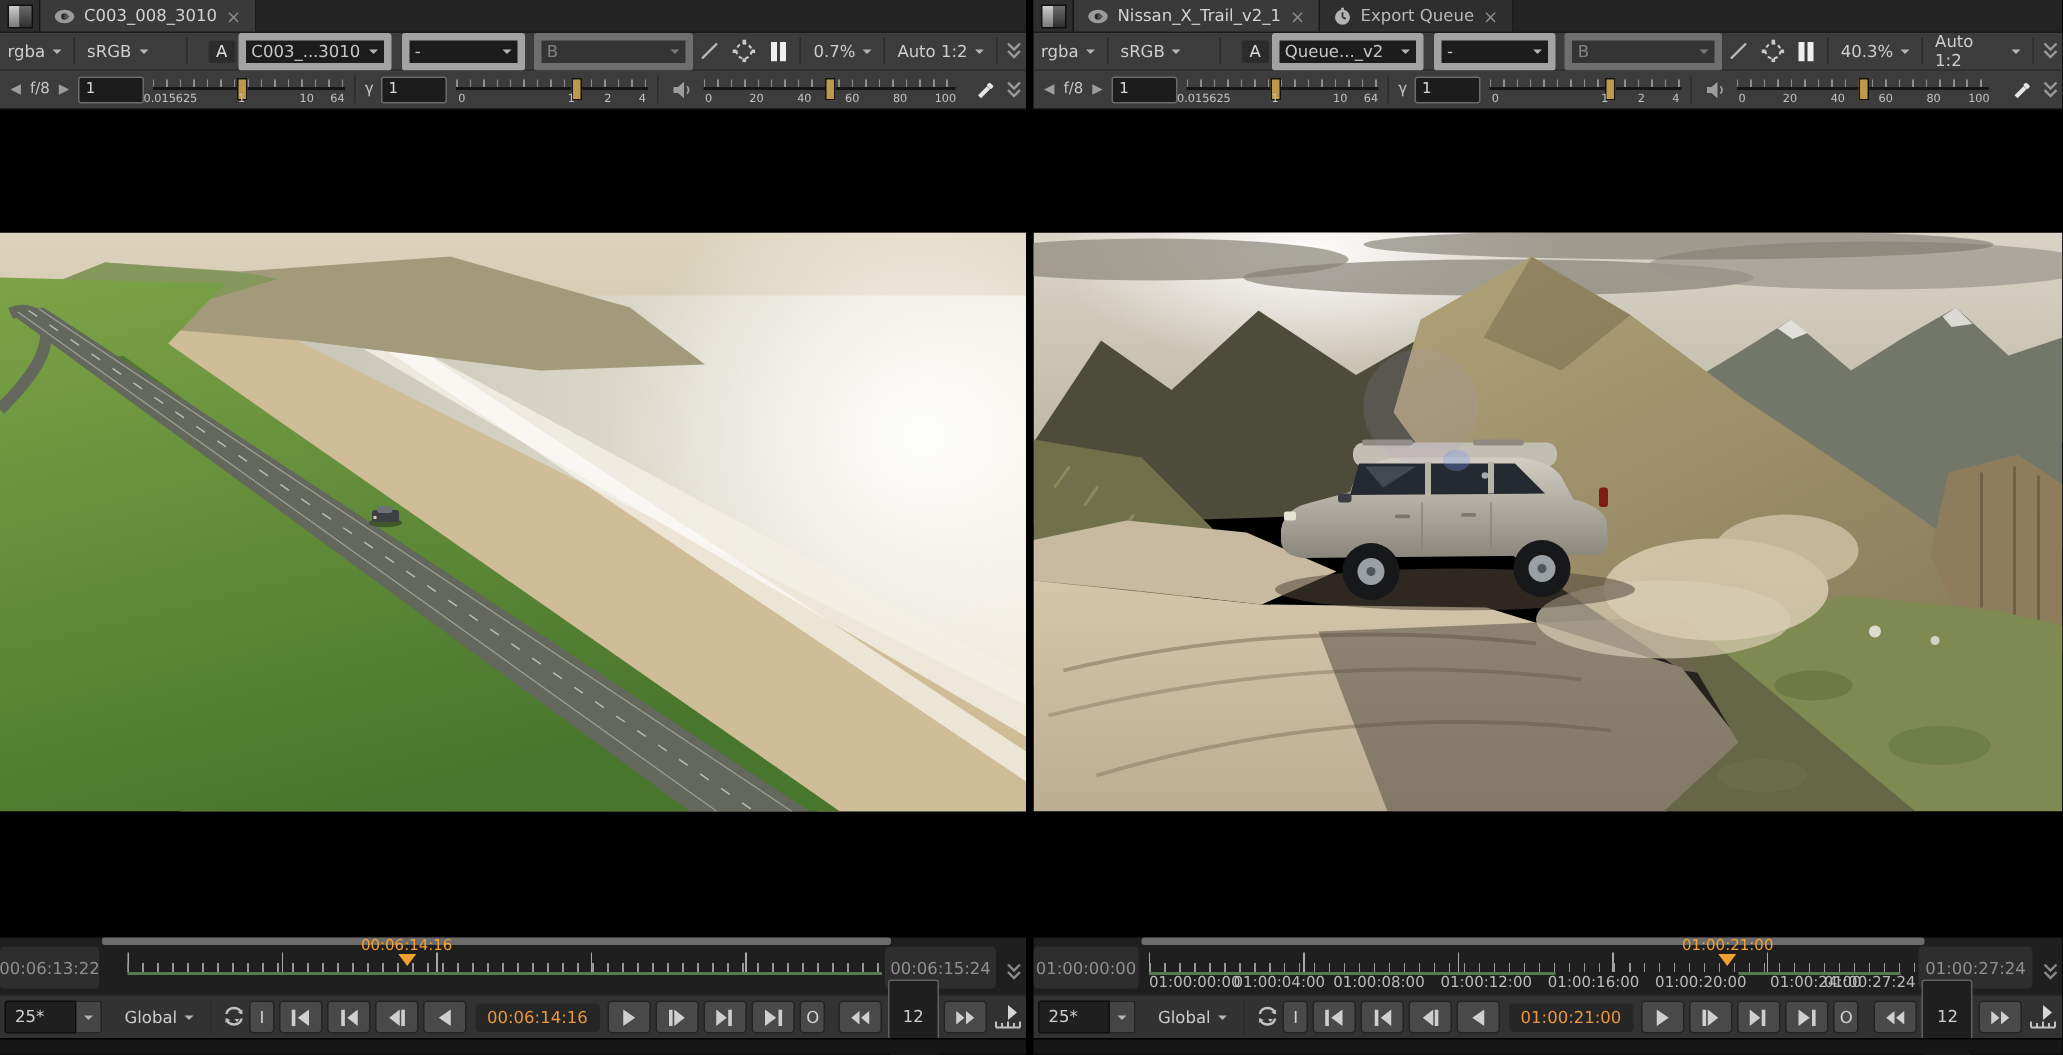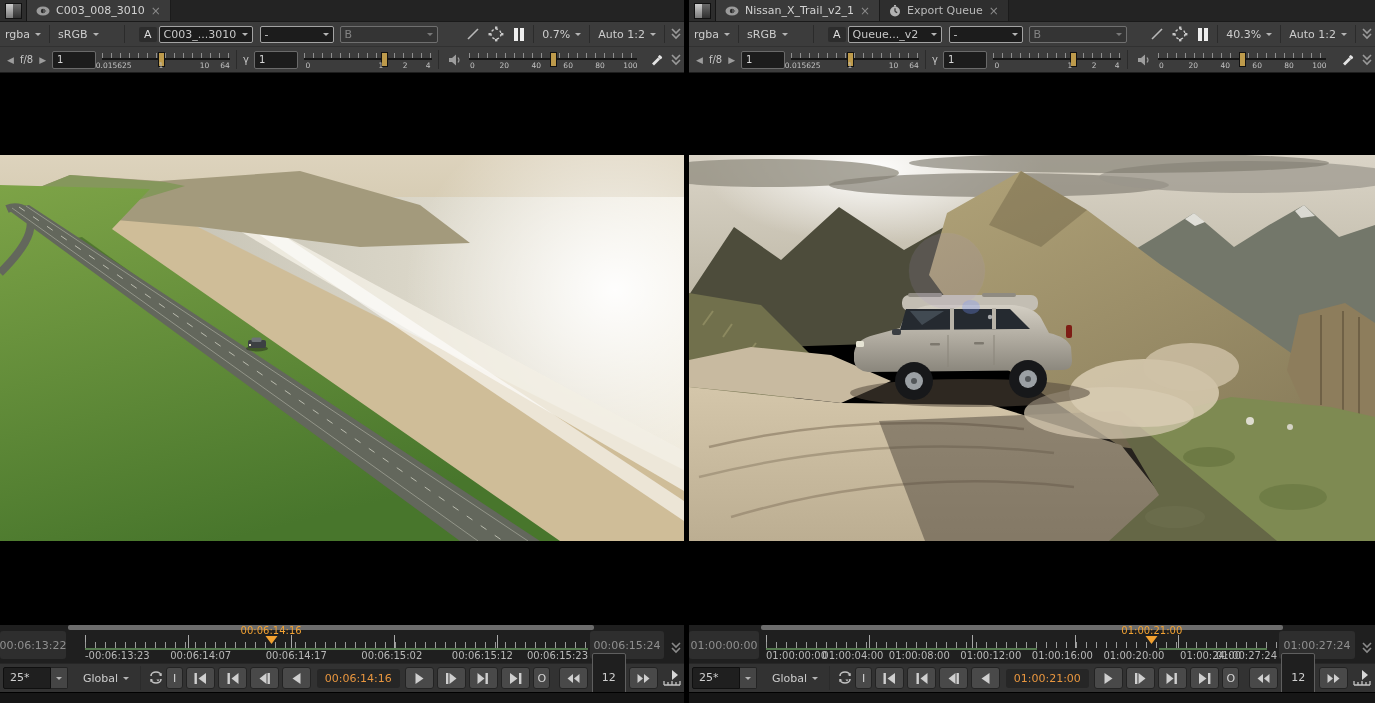--- a/index.html
+++ b/index.html
@@ -27,21 +27,21 @@
 
   
   .row2{position:absolute;left:0;right:0;top:22px;height:25px;background:#3c3c3c;
         display:flex;align-items:center;font-size:11px;border-bottom:1px solid #313131;box-sizing:border-box;}
   .row3{position:absolute;left:0;right:0;top:47px;height:26px;background:#3c3c3c;
         display:flex;align-items:center;font-size:10px;border-bottom:1px solid #1d1d1d;box-sizing:border-box;}
   .combo{display:flex;align-items:center;gap:5px;padding:0 5px;color:#cdcdcd;}
   .caret{width:0;height:0;border:3.5px solid transparent;border-top-color:#b5b5b5;margin-top:3px;}
   .vdiv{width:1px;align-self:stretch;background:#2b2b2b;margin:3px 3px;}
   .chip{background:#2c2c2c;color:#dedede;padding:1px 5px;border-radius:2px;}
-  .field{background:#1c1c1c;border:1px solid #a3a3a3;color:#c8c8c8;padding:1px 4px;border-radius:2px;
+  .field{background:#1c1c1c;border:5px solid #a3a3a3;color:#c8c8c8;padding:1px 4px;border-radius:2px;
          display:flex;align-items:center;gap:4px;white-space:nowrap;}
   .dim{opacity:.5;}
   .ic{display:flex;align-items:center;justify-content:center;}
   .numbox{background:#1c1c1c;border:1px solid #6a6a6a;border-radius:2px;color:#d8d8d8;
           font-size:10px;padding:1px 4px;min-width:34px;height:14px;line-height:14px;}
   .arrowbtn{color:#9d9d9d;font-size:9px;padding:0 2px;}
   .slider{position:relative;height:22px;}
   .slider .track{position:absolute;left:0;right:0;top:9px;height:2px;background:#161616;}
   .slider .tmin{position:absolute;left:0;right:0;top:4px;height:6px;
      background:repeating-linear-gradient(90deg,#8f8f8f 0,#8f8f8f 1px,transparent 1px,transparent 9px);}
@@ -282,28 +282,20 @@
       </svg>
     </div>
   </div>
 
   <div class="tl">
     <div class="zoombar" style="left:68px;right:90px"></div>
     <div class="tcbox" style="left:0;width:66px">00:06:13:22</div>
     <div class="ruler" style="left:85px;right:96px">
       <div class="ticks"></div>
       <div class="cache" style="left:0;right:0"></div>
-      <div class="labels">
-        <span class="edge-l">-00:06:13:23</span>
-        <span style="left:23%">00:06:14:07</span>
-        <span style="left:42%">00:06:14:17</span>
-        <span style="left:61%">00:06:15:02</span>
-        <span style="left:79%">00:06:15:12</span>
-        <span class="edge-r">00:06:15:23</span>
-      </div>
       <div class="playhead" style="left:37%">
         <span class="ptc">00:06:14:16</span>
         <span class="tri"></span>
       </div>
     </div>
     <div class="tcbox" style="right:20px;width:74px">00:06:15:24</div>
     <div class="collapse ic" style="right:2px">
         <svg class="chev2" viewBox="0 0 12 14">
           <path d="M2 2 L6 6 L10 2" fill="none" stroke="#8a8a8a" stroke-width="1.6"></path>
           <path d="M2 7 L6 11 L10 7" fill="none" stroke="#8a8a8a" stroke-width="1.6"></path>

